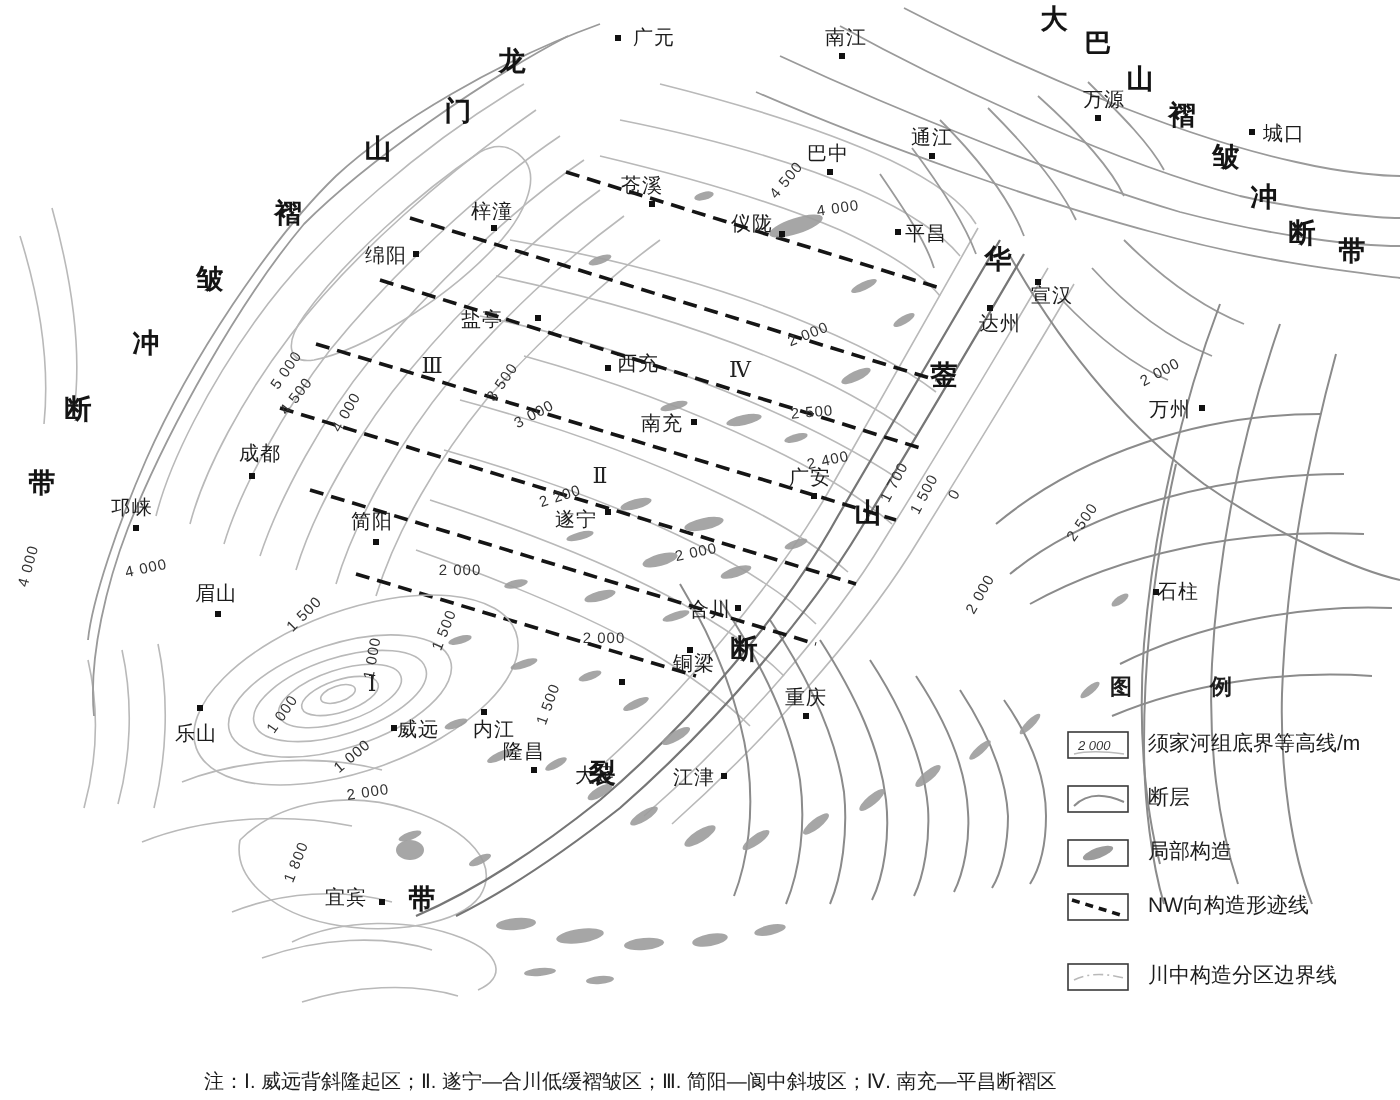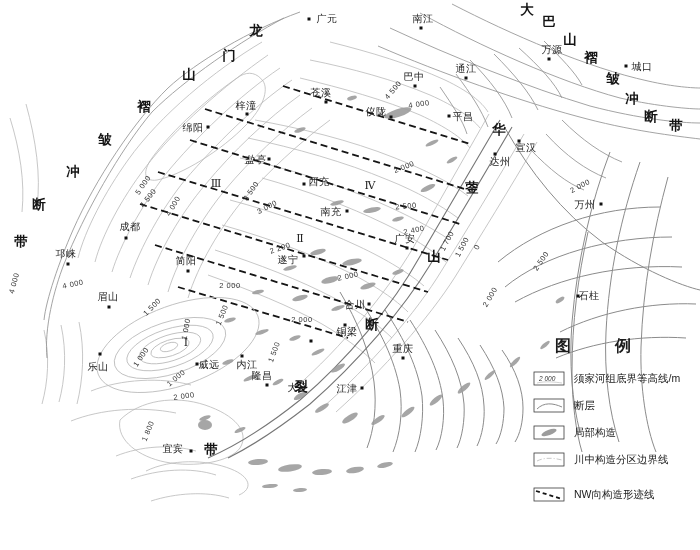--- a/index.html
+++ b/index.html
@@ -14,23 +14,23 @@
   .nw path{fill:none;stroke:#151515;stroke-width:1.8;stroke-dasharray:7 4;}
   .blobs ellipse{fill:#9c9c9c;opacity:.9;stroke:none;}
   .map-label{position:absolute;transform:translate(-50%,-50%);white-space:nowrap;
              color:#1b1b1b;pointer-events:none;}
   .city-label{font-size:10px;letter-spacing:.5px;}
   .city-dot{position:absolute;width:3px;height:3px;background:#111;transform:translate(-50%,-50%);}
   .belt-char{font-size:13.5px;font-weight:700;color:#141414;}
   .contour-label{font-size:7.5px;color:#333;letter-spacing:.5px;}
   .zone-numeral{font-size:11px;font-family:"Liberation Serif","DejaVu Serif",serif;color:#222;}
   #legend{position:absolute;left:533px;top:336px;width:167px;}
-  #legend-title{font-size:16px;font-weight:600;letter-spacing:14px;color:#1b1b1b;
+  #legend-title{font-size:11px;font-weight:600;letter-spacing:14px;color:#1b1b1b;
                 margin:0 0 14px 22px;}
-  .legend-item{display:flex;align-items:flex-end;gap:9px;margin-bottom:12px;}
+  .legend-item{display:flex;align-items:flex-start;gap:9px;margin-bottom:12px;}
   .legend-item:nth-child(4){margin-bottom:20px;}
   .legend-item:nth-child(5){margin-bottom:19px;}
   .legend-symbol{flex:0 0 auto;line-height:0;}
   .legend-symbol rect{fill:none;stroke:#3a3a3a;stroke-width:.8;}
   .legend-label{font-size:10.5px;color:#1b1b1b;white-space:nowrap;}
   #caption{position:absolute;left:0;top:515px;width:645px;text-align:center;
            font-size:13.5px;font-weight:700;color:#111;letter-spacing:1px;}
   #note{position:absolute;left:102px;top:534px;font-size:10px;color:#1d1d1d;white-space:nowrap;}
   #watermark{position:absolute;left:508px;top:524px;font-size:17px;font-weight:700;
              font-style:italic;font-family:"Liberation Serif","DejaVu Serif",serif;
@@ -223,21 +223,21 @@
       <span class="map-label city-label" style="left: 321px; top: 93px;">苍溪</span>
       <span class="city-dot" style="left: 326px; top: 102px;"></span>
       <span class="map-label city-label" style="left: 246px; top: 106px;">梓潼</span>
       <span class="city-dot" style="left: 247px; top: 114px;"></span>
       <span class="map-label city-label" style="left: 376px; top: 112px;">仪陇</span>
       <span class="city-dot" style="left: 391px; top: 117px;"></span>
       <span class="map-label city-label" style="left: 463px; top: 117px;">平昌</span>
       <span class="city-dot" style="left: 449px; top: 116px;"></span>
       <span class="map-label city-label" style="left: 193px; top: 128px;">绵阳</span>
       <span class="city-dot" style="left: 208px; top: 127px;"></span>
-      <span class="map-label city-label" style="left: 255px; top: 160px; font-style: italic;">盐亭</span>
+      <span class="map-label city-label" style="left: 241px; top: 160px;">盐亭</span>
       <span class="city-dot" style="left: 269px; top: 159px;"></span>
       <span class="map-label city-label" style="left: 526px; top: 148px;">宣汉</span>
       <span class="city-dot" style="left: 519px; top: 141px;"></span>
       <span class="map-label city-label" style="left: 500px; top: 162px; font-family: Liberation Serif, serif;">达州</span>
       <span class="city-dot" style="left: 495px; top: 154px;"></span>
       <span class="map-label city-label" style="left: 319px; top: 182px;">西充</span>
       <span class="city-dot" style="left: 304px; top: 184px;"></span>
       <span class="map-label city-label" style="left: 331px; top: 212px;">南充</span>
       <span class="city-dot" style="left: 347px; top: 211px;"></span>
       <span class="map-label city-label" style="left: 585px; top: 205px;">万州</span>
@@ -333,27 +333,28 @@
         <div class="legend-item">
           <span class="legend-symbol"><svg width="32" height="15">
               <rect x="1" y="1" width="30" height="13"></rect>
               <ellipse cx="16" cy="7.5" rx="8" ry="2.6" transform="rotate(-20 16 7.5)" fill="#9c9c9c"></ellipse>
             </svg></span>
           <span class="legend-label">局部构造</span>
         </div>
         <div class="legend-item">
           <span class="legend-symbol"><svg width="32" height="15">
               <rect x="1" y="1" width="30" height="13"></rect>
+              <path d="M3,4 L29,12" fill="none" stroke="#151515" stroke-width="1.8" stroke-dasharray="4 3"></path>
+            </svg></span>
+          <span class="legend-label">NW向构造形迹线</span>
+        </div>
+        <div class="legend-item">
+          <span class="legend-symbol"><svg width="32" height="15">
+              <rect x="1" y="1" width="30" height="13"></rect>
               <path d="M4,9 C12,5 21,6 29,8" fill="none" stroke="#b9b9b9" stroke-width=".8" stroke-dasharray="5 2 1 2"></path>
             </svg></span>
           <span class="legend-label">川中构造分区边界线</span>
-        </div>
-        <div class="legend-item">
-          <span class="legend-symbol"><svg width="32" height="15">
-              <rect x="1" y="1" width="30" height="13"></rect>
-              <path d="M3,4 L29,12" fill="none" stroke="#151515" stroke-width="1.8" stroke-dasharray="4 3"></path>
-            </svg></span>
-          <span class="legend-label">NW向构造形迹线</span>
         </div>
       </div>
   </div>
 
+  <div id="note">注：Ⅰ. 威远背斜隆起区；Ⅱ. 遂宁—合川低缓褶皱区；Ⅲ. 简阳—阆中斜坡区；Ⅳ. 南充—平昌断褶区</div>
 </div>
 
 </body></html>

